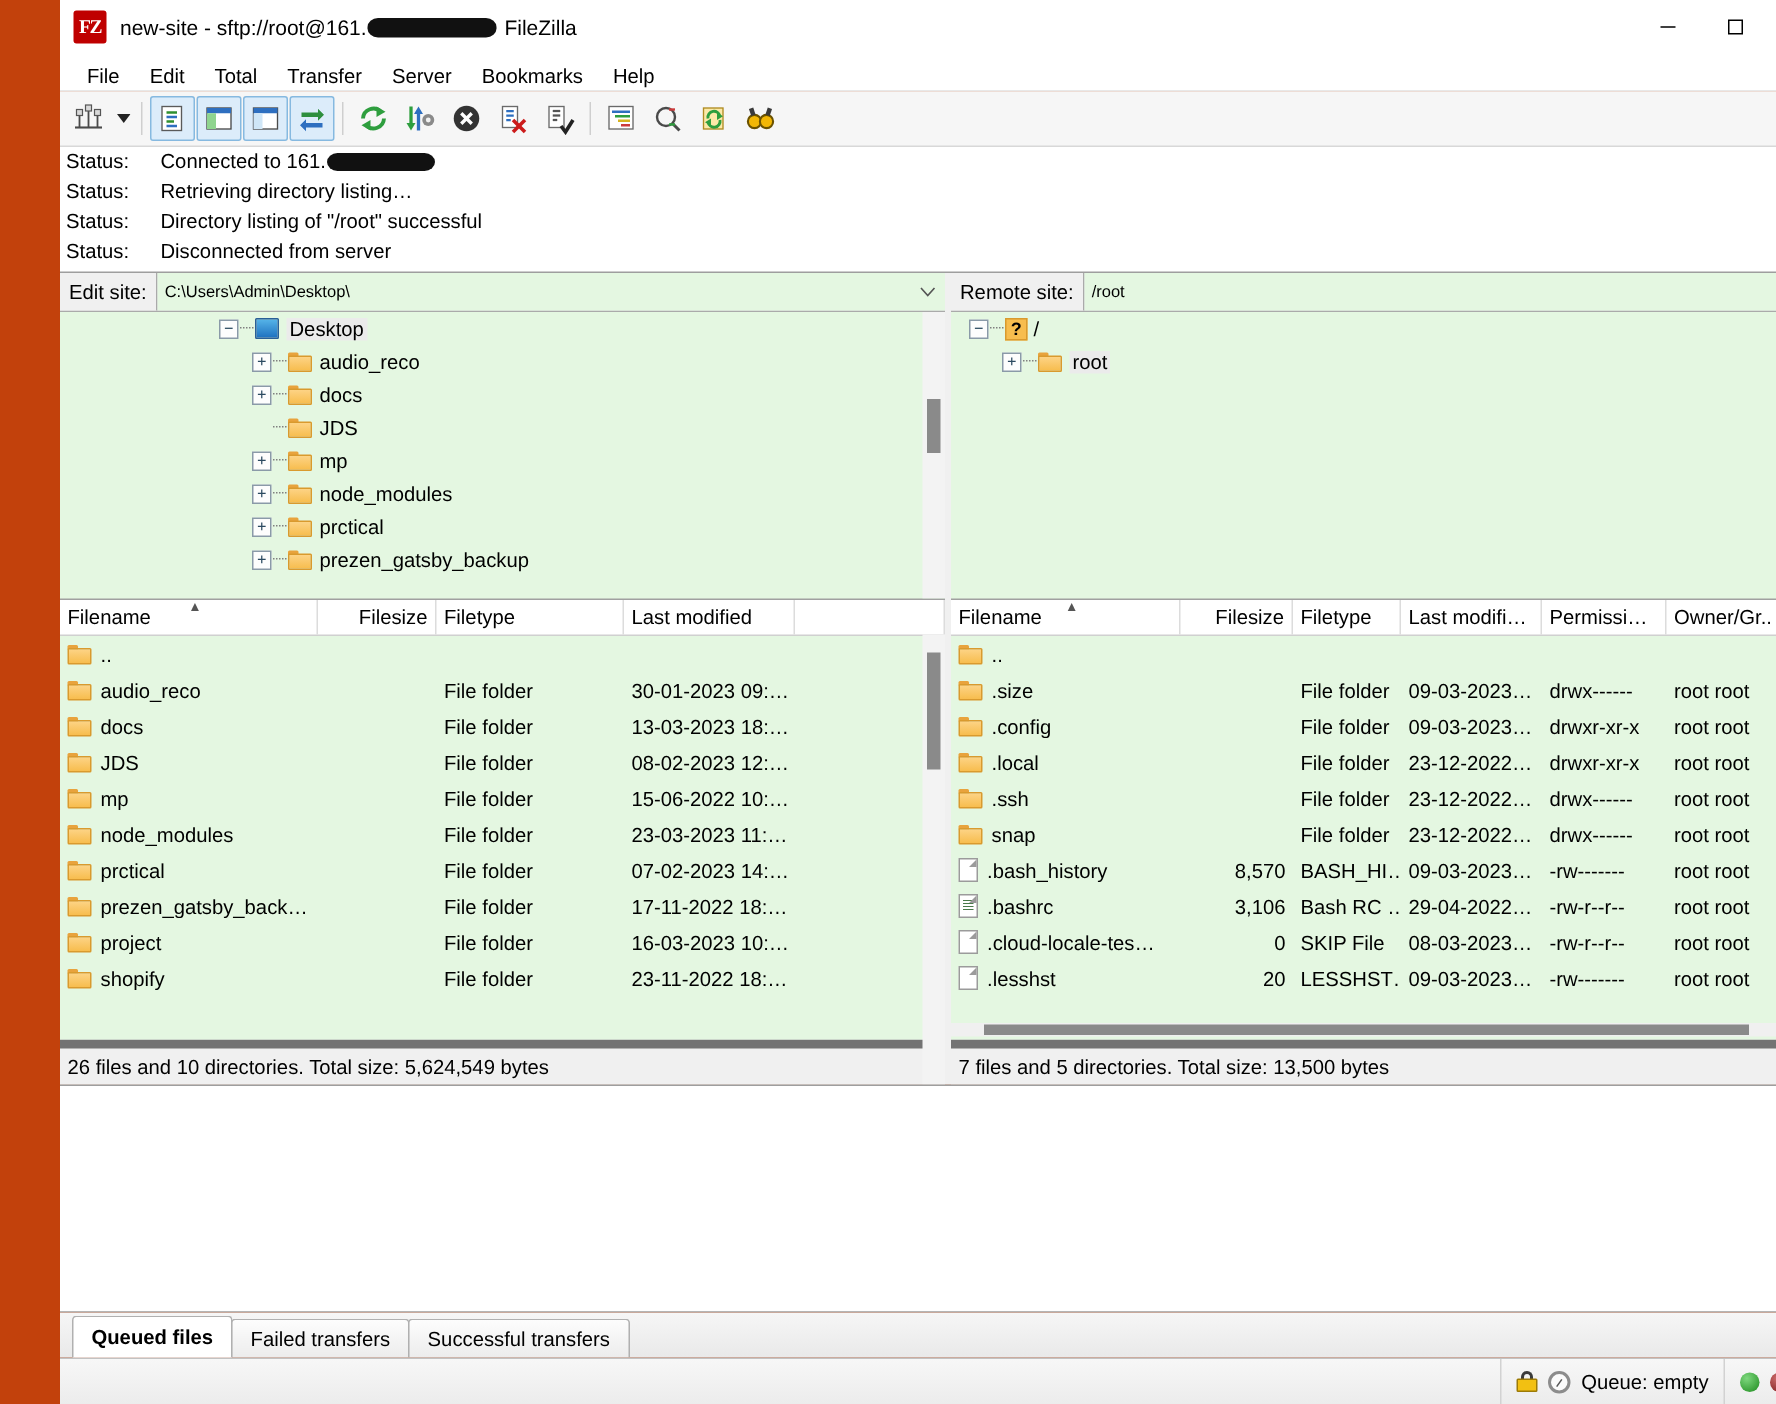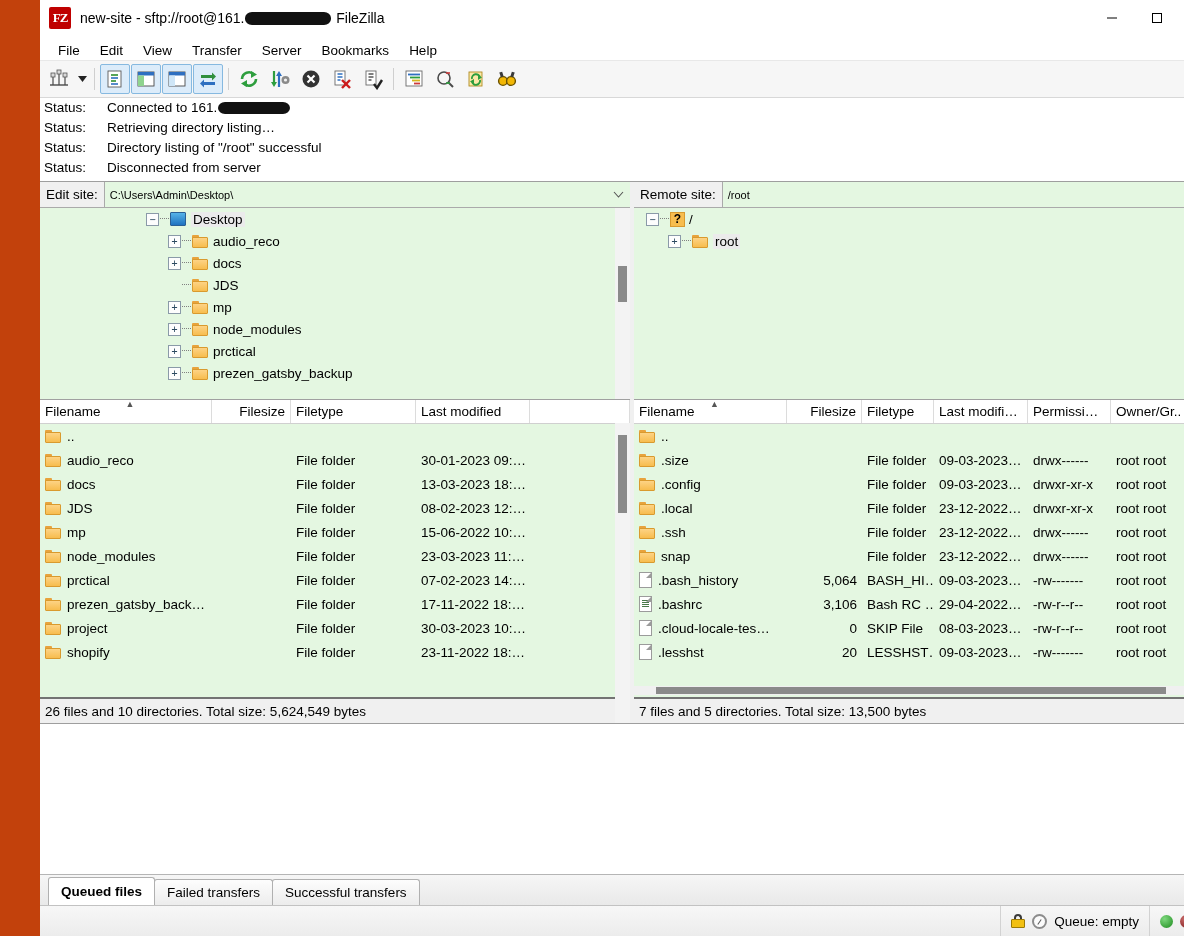--- a/index.html
+++ b/index.html
@@ -479,21 +479,21 @@
     position: absolute;
     left: 22px; top: 1px;
     height: 7px;
     width: 510px;
     background: #8a8a8a;
   }
   .list-status {
     height: 24px;
     flex: 0 0 auto;
     background: #f0f0f0;
-    border-top: 2px solid #737373;
+    border-top: 6px solid #737373;
     display: flex;
     align-items: center;
     padding-left: 5px;
     font-size: 13.5px;
     white-space: nowrap;
     overflow: hidden;
   }
 
   
   .queue-wrap {
@@ -655,21 +655,21 @@
             <line x1="11.5" y1="1.5" x2="1.5" y2="11.5" stroke="#000" stroke-width="1.2"></line>
           </svg>
       </div>
     </div>
     <div class="right-accent"></div>
   </div>
 
   <div class="menubar">
     <div class="menu-item">File</div>
     <div class="menu-item">Edit</div>
-    <div class="menu-item">View</div>
+    <div class="menu-item">Total</div>
     <div class="menu-item">Transfer</div>
     <div class="menu-item">Server</div>
     <div class="menu-item">Bookmarks</div>
     <div class="menu-item">Help</div>
   </div>
 
   <div class="toolbar">
     <div class="tb-btn">
       <svg width="22" height="22" viewBox="0 0 22 22">
         <line x1="2" y1="17" x2="20" y2="17" stroke="#4a4a4a" stroke-width="1.4"></line>
@@ -1012,21 +1012,21 @@
           <div class="fcell" style="width:125px">File folder</div>
           <div class="fcell" style="width:114px">17-11-2022 18:…</div>
         </div>
         <div class="frow">
           <div class="fcell fname" style="width:172px">
               <span class="folder-ico"></span>
               <span>project</span>
             </div>
           <div class="fcell num" style="width:79px"></div>
           <div class="fcell" style="width:125px">File folder</div>
-          <div class="fcell" style="width:114px">30-03-2023 10:…</div>
+          <div class="fcell" style="width:114px">16-03-2023 10:…</div>
         </div>
         <div class="frow">
           <div class="fcell fname" style="width:172px">
               <span class="folder-ico"></span>
               <span>shopify</span>
             </div>
           <div class="fcell num" style="width:79px"></div>
           <div class="fcell" style="width:125px">File folder</div>
           <div class="fcell" style="width:114px">23-11-2022 18:…</div>
         </div>
@@ -1127,21 +1127,21 @@
           <div class="fcell" style="width:72px">File folder</div>
           <div class="fcell" style="width:94px">23-12-2022…</div>
           <div class="fcell" style="width:83px">drwx------</div>
           <div class="fcell" style="flex:1 1 auto">root root</div>
         </div>
         <div class="frow">
           <div class="fcell fname" style="width:153px">
               <span class="file-ico"></span>
               <span>.bash_history</span>
             </div>
-          <div class="fcell num" style="width:75px">5,064</div>
+          <div class="fcell num" style="width:75px">8,570</div>
           <div class="fcell" style="width:72px">BASH_HI…</div>
           <div class="fcell" style="width:94px">09-03-2023…</div>
           <div class="fcell" style="width:83px">-rw-------</div>
           <div class="fcell" style="flex:1 1 auto">root root</div>
         </div>
         <div class="frow">
           <div class="fcell fname" style="width:153px">
               <span class="file-ico doc"></span>
               <span>.bashrc</span>
             </div>

